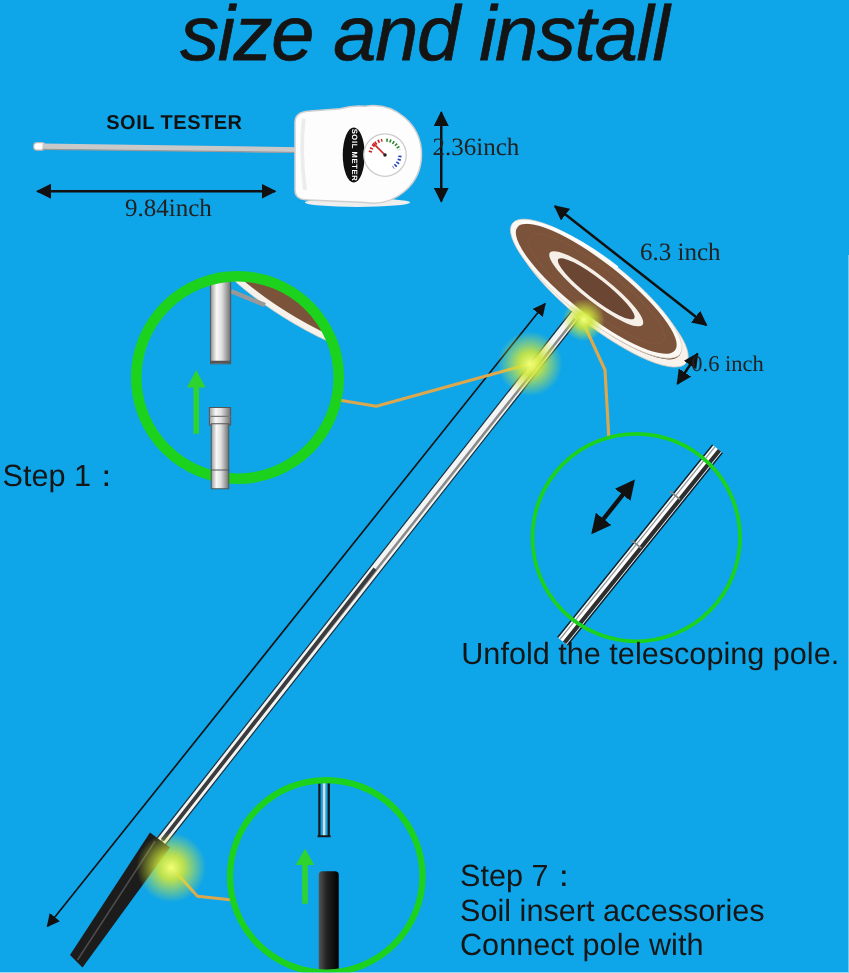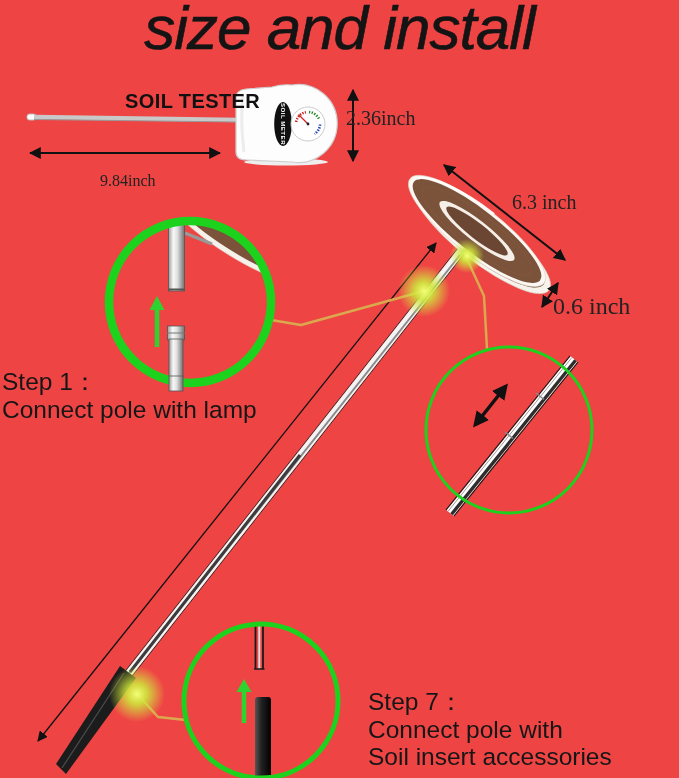--- a/index.html
+++ b/index.html
@@ -1,27 +1,27 @@
 <!DOCTYPE html>
 <html><head>
 <meta charset="utf-8">
 <style>
   html,body{margin:0;padding:0;background:#fff;}
-  .canvas{position:relative;width:679px;height:778px;background:#ef4444;overflow:hidden;
+  .canvas{position:relative;width:679px;height:778px;background:#0ea5e9;overflow:hidden;
           font-family:"Liberation Sans",sans-serif;}
   svg.diagram{position:absolute;left:0;top:0;}
   .txt{position:absolute;white-space:nowrap;}
   #title{left:0;right:0;top:-3px;text-align:center;font-size:62px;font-weight:normal;font-style:italic;
          letter-spacing:-1px;color:#141414;-webkit-text-stroke:0.6px #141414;line-height:1;}
-  .soil-label{left:85px;top:90px;font-size:20px;font-weight:bold;letter-spacing:.4px;color:#111;margin-left:40px;}
+  .soil-label{left:85px;top:90px;font-size:16px;font-weight:bold;letter-spacing:.4px;color:#111;}
   .serif{font-family:"Liberation Serif",serif;color:#222;}
   .m236{left:346px;top:107px;font-size:20px;}
-  .m984{left:100px;top:172px;font-size:16px;}
+  .m984{left:100px;top:156px;font-size:20px;}
   .m63{left:512px;top:191px;font-size:20px;}
-  .m06{left:553px;top:293px;font-size:24px;}
+  .m06{left:553px;top:281px;font-size:18px;}
   .adj{left:33px;top:553px;font-size:17.5px;line-height:21px;color:#333;}
   .step{font-size:24.5px;line-height:27.5px;color:#161616;}
   .step1{left:2px;top:368px;}
   .step3{left:369px;top:510px;}
   .step2{left:368px;top:688px;}
 </style>
 </head>
 <body>
 
 <div class="canvas">
@@ -172,22 +172,22 @@
 </svg>
 
 <div class="txt" id="title">size and install</div>
 <div class="txt soil-label">SOIL TESTER</div>
 <div class="txt serif m236">2.36inch</div>
 <div class="txt serif m984">9.84inch</div>
 <div class="txt serif m63">6.3 inch</div>
 <div class="txt serif m06">0.6 inch</div>
 <div class="txt step step1">
   <div>Step 1：</div>
-  <div>Connect pole with lamp</div>
 </div>
 <div class="txt step step3">
+  <div>Unfold the telescoping pole.</div>
 </div>
 <div class="txt step step2">
   <div>Step 7：</div>
+  <div>Soil insert accessories</div>
   <div>Connect pole with</div>
-  <div>Soil insert accessories</div>
 </div>
 </div>
 
 </body></html>

